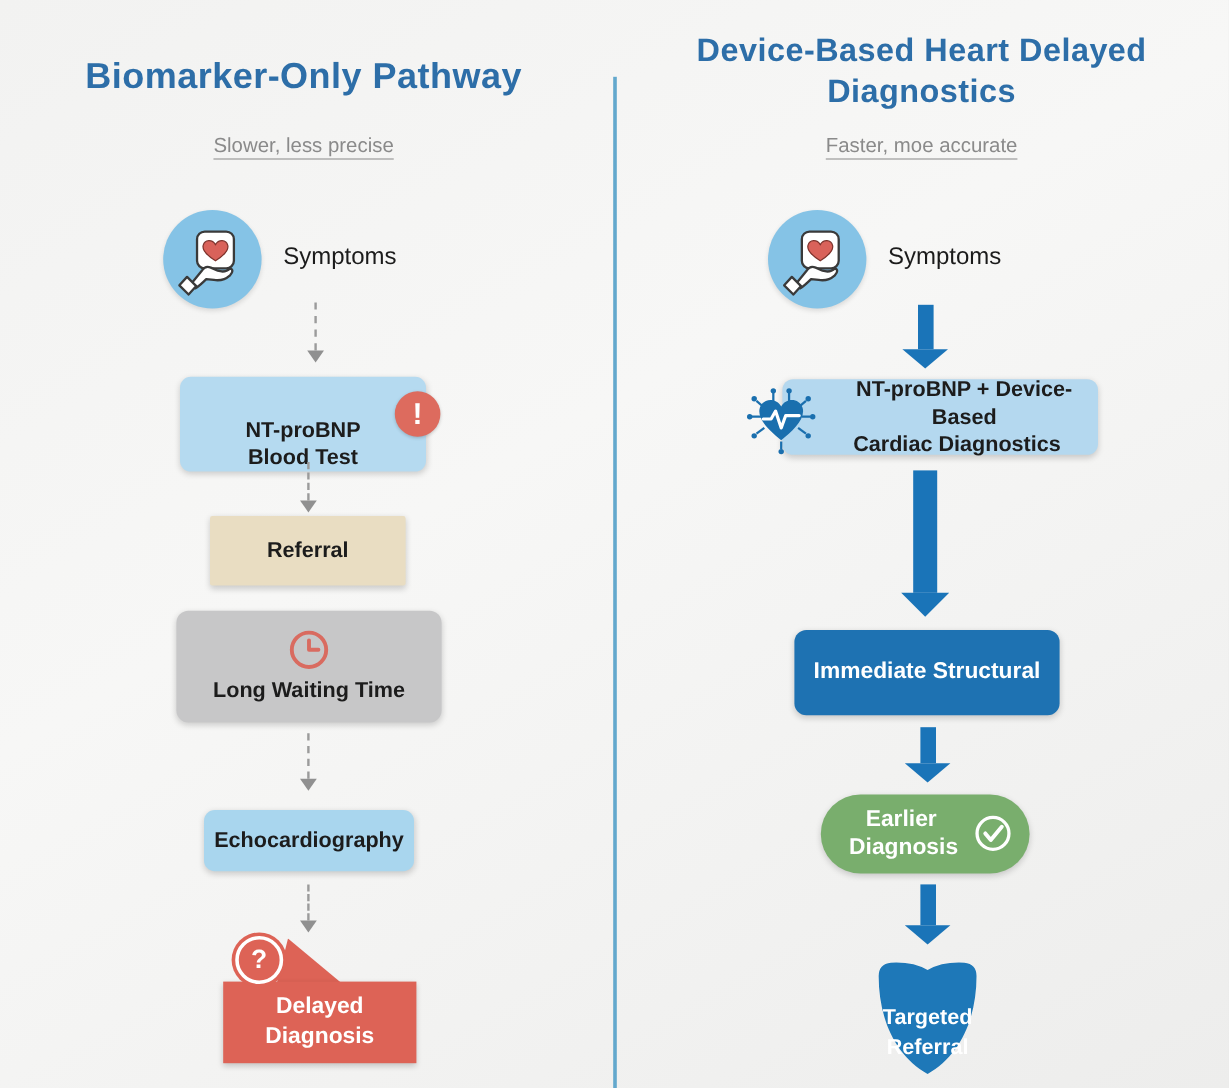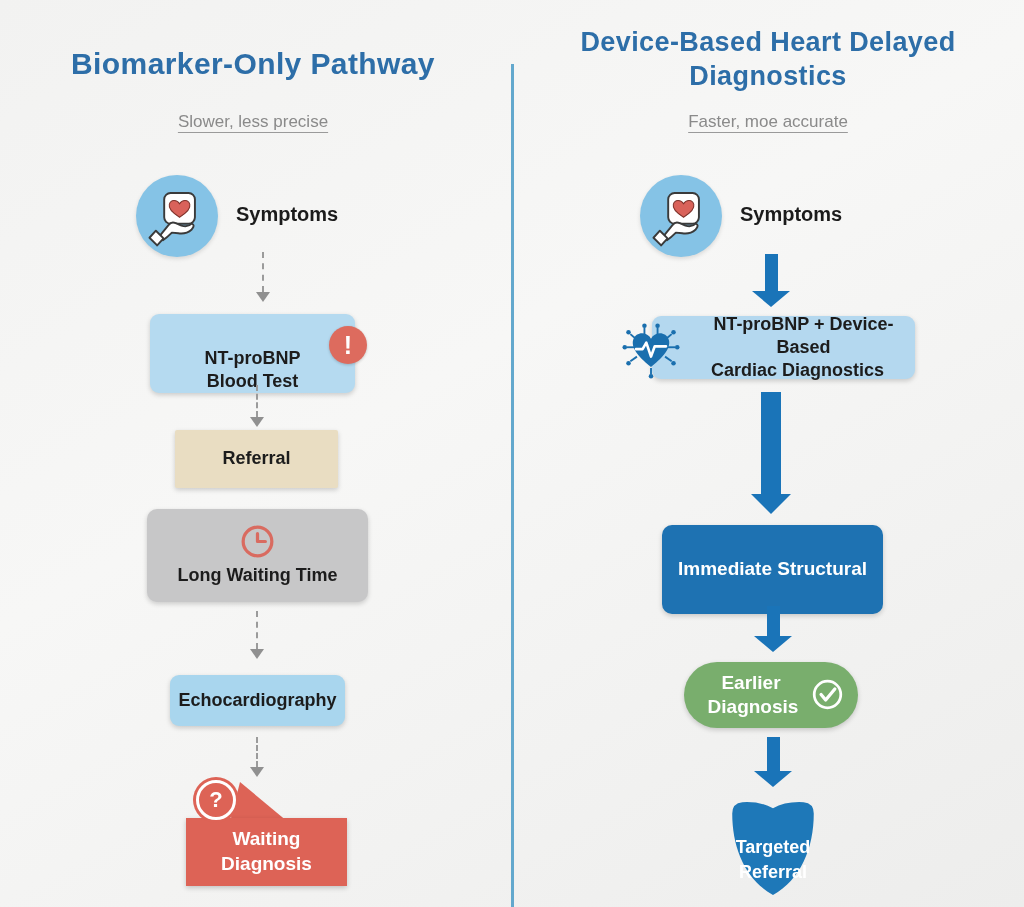--- a/index.html
+++ b/index.html
@@ -17,21 +17,21 @@
   #l-title{left:8px;top:47px;width:490px;font-size:30px;}
   #r-title{left:522px;top:25px;width:492px;font-size:27px;line-height:34px;}
   .subtitle{position:absolute;top:112px;text-align:center;font-size:17px;color:#8a8a8a;}
   .subtitle span{text-decoration:underline;text-underline-offset:5px;text-decoration-color:#9a9a9a;}
   #l-sub{left:8px;width:490px;}
   #r-sub{left:522px;width:492px;}
 
   .symptom-circle{position:absolute;width:82px;height:82px;border-radius:50%;
     background:#85c3e6;display:flex;align-items:center;justify-content:center;
     box-shadow:0 2px 4px rgba(0,0,0,.12);}
-  .symptom-label{position:absolute;font-size:20px;font-weight:700;color:#1b1b1b;}
+  .symptom-label{position:absolute;font-size:20px;font-weight:400;color:#1b1b1b;}
 
   .box{position:absolute;display:flex;flex-direction:column;align-items:center;justify-content:center;
     text-align:center;font-weight:700;color:#1c1c1c;font-size:18px;line-height:1.28;
     box-shadow:0 2px 5px rgba(0,0,0,.18);}
   .lightblue{background:#b5daf0;border-radius:9px;}
   .tan{background:#e9ddc2;border-radius:2px;}
   .graybox{background:#c7c7c8;border-radius:10px;}
   .darkblue{background:#1e72b2;border-radius:10px;color:#fff;font-size:19px;}
   .greenpill{background:#79ae6d;border-radius:34px;color:#fff;font-size:19px;}
 
@@ -128,21 +128,21 @@
   <div class="arrow-dashed" style="left:249px;top:737px;height:40px;">
     <div class="line"></div>
     <div class="head"></div>
   </div>
 
   <div id="delayed-group">
     <svg id="delayed-tail" width="70" height="40" viewBox="0 0 70 40">
       <polygon points="18,0 8,40 66,40" fill="#dd6356"></polygon>
     </svg>
     <div id="delayed-box">
-      <div>Waiting</div>
+      <div>Delayed</div>
       <div>Diagnosis</div>
     </div>
     <div class="q-badge" style="left:10px;top:0px;">
         <span>?</span>
       </div>
   </div>
 
   <div class="col-title" id="r-title">
     <div>Device-Based Heart Delayed</div>
     <div>Diagnostics</div>
@@ -193,21 +193,21 @@
     </g>
     <path d="M32 19 C28 11 16 11 13 20 C10 30 22 41 32 49 C42 41 54 30 51 20 C48 11 36 11 32 19 Z" fill="#1a6fae"></path>
     <polyline points="16,30 23,30 27,23 32,38 36,27 48,27" fill="none" stroke="#ffffff" stroke-width="2.8" stroke-linecap="round" stroke-linejoin="round"></polyline>
   </svg>
 
   <div class="arrow-solid a-lg" style="left:751px;top:392px;height:122px;">
     <div class="stem"></div>
     <div class="head"></div>
   </div>
 
-  <div class="box darkblue" style="left:662px;top:525px;width:221px;height:89px;">
+  <div class="box darkblue" style="left:662px;top:525px;width:221px;height:71px;">
     <div>Immediate Structural</div>
   </div>
 
   <div class="arrow-solid a-sm" style="left:753px;top:606px;height:46px;">
     <div class="stem"></div>
     <div class="head"></div>
   </div>
 
   <div class="box greenpill" style="left:684px;top:662px;width:174px;height:66px;">
     <div style="margin-right:40px;">Earlier</div>

